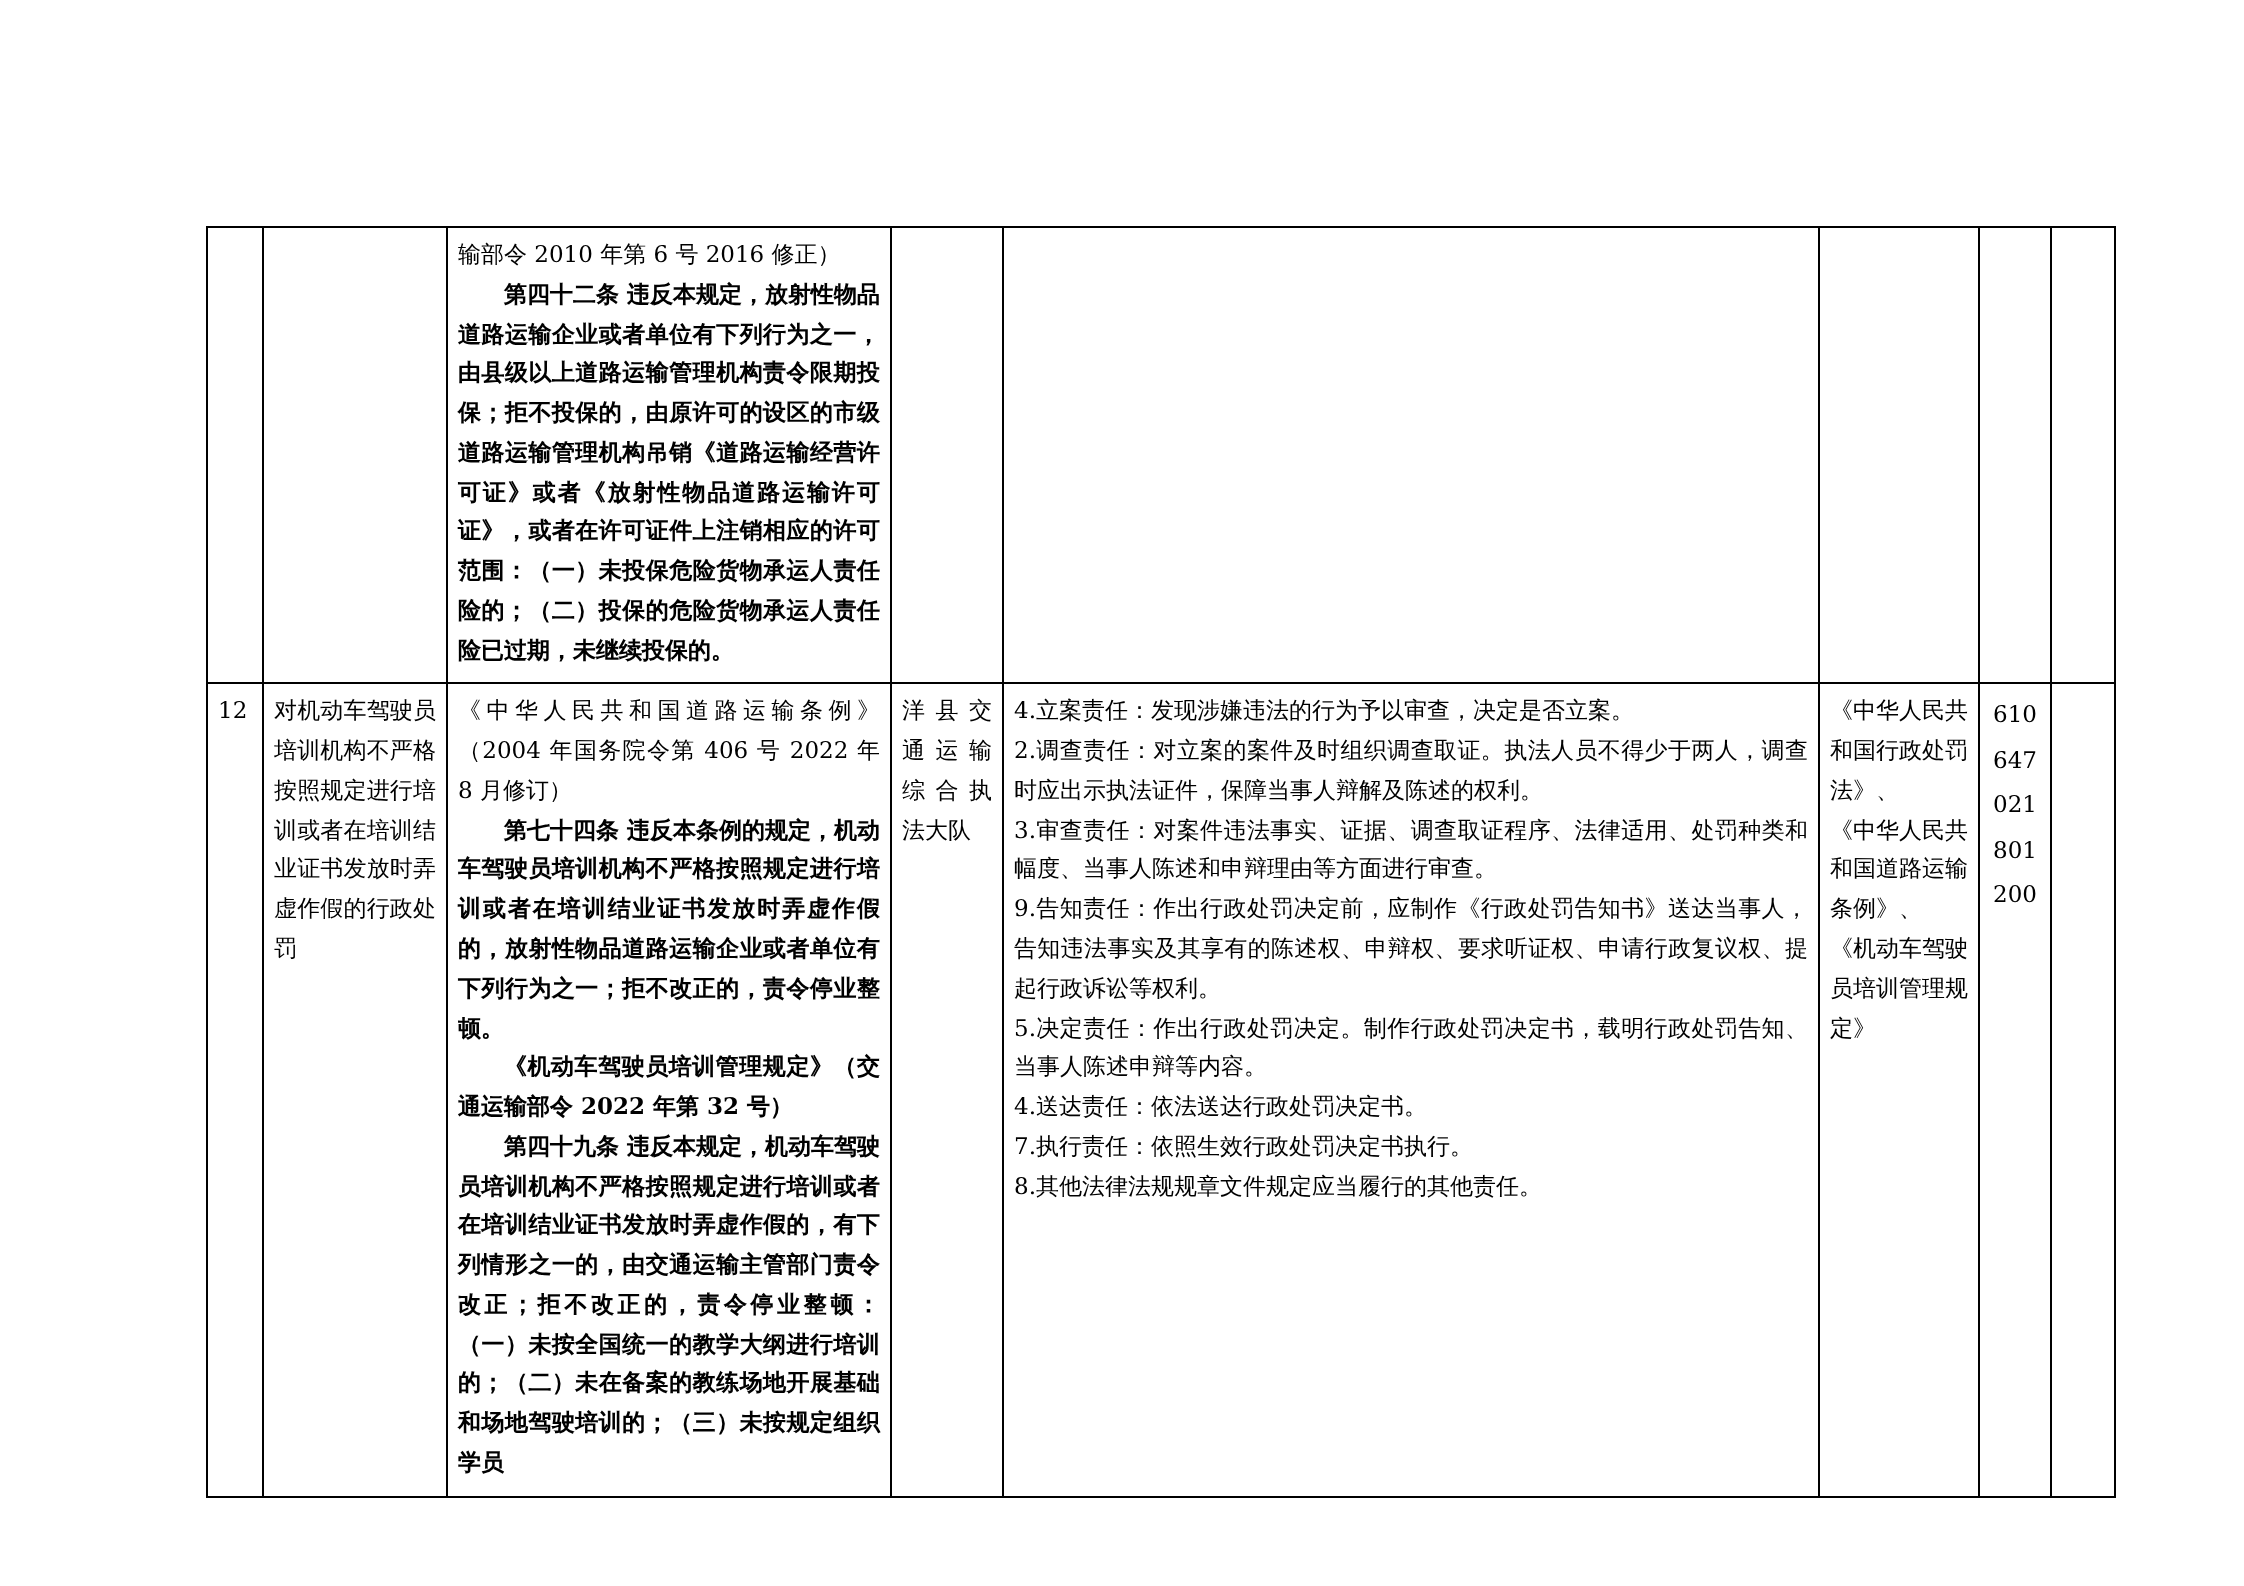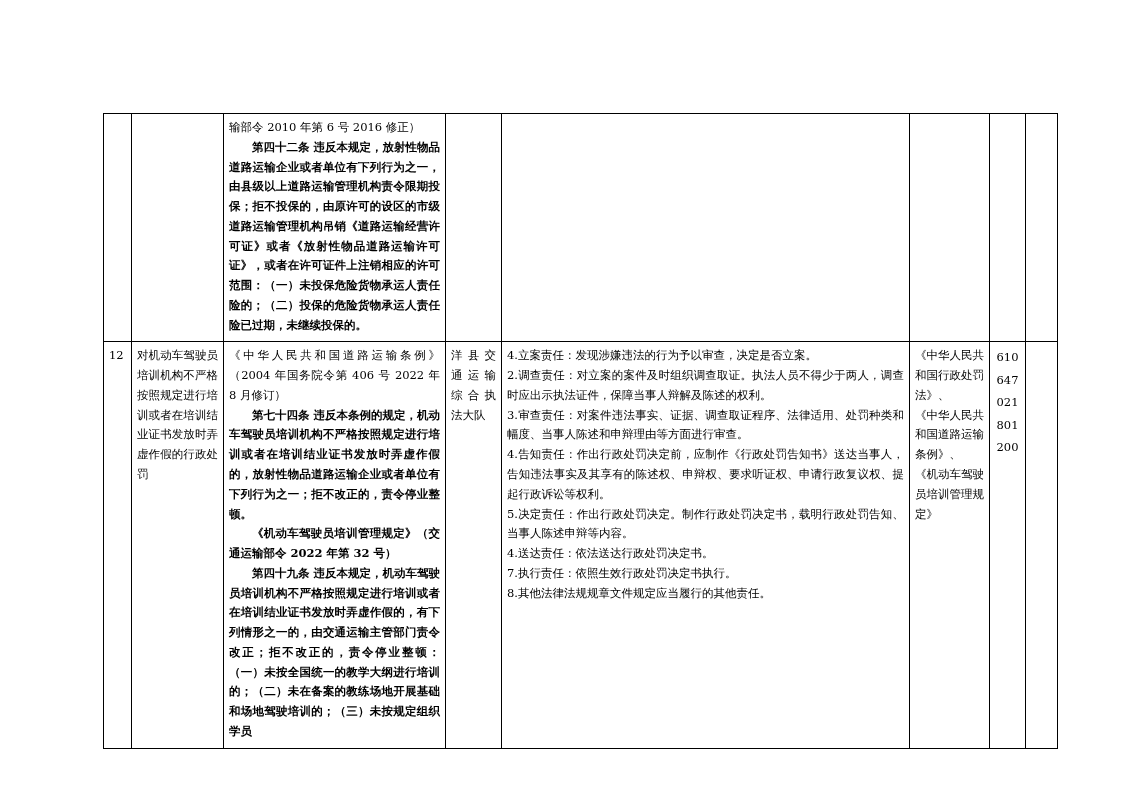--- a/index.html
+++ b/index.html
@@ -107,21 +107,21 @@
           <span class="nm indent2">《机动车驾驶员培训管理规定》（交通运输部令 2022 年第 32 号）</span>
           <span class="nm indent2">第四十九条  违反本规定，机动车驾驶员培训机构不严格按照规定进行培训或者在培训结业证书发放时弄虚作假的，有下列情形之一的，由交通运输主管部门责令改正；拒不改正的，责令停业整顿：（一）未按全国统一的教学大纲进行培训的；（二）未在备案的教练场地开展基础和场地驾驶培训的；（三）未按规定组织学员</span>
         </td>
         <td class="c-org">
           <span class="nm">洋县交通运输综合执法大队</span>
         </td>
         <td class="c-resp just">
           <span class="resp-line">4.立案责任：发现涉嫌违法的行为予以审查，决定是否立案。</span>
           <span class="resp-line">2.调查责任：对立案的案件及时组织调查取证。执法人员不得少于两人，调查时应出示执法证件，保障当事人辩解及陈述的权利。</span>
           <span class="resp-line">3.审查责任：对案件违法事实、证据、调查取证程序、法律适用、处罚种类和幅度、当事人陈述和申辩理由等方面进行审查。</span>
-          <span class="resp-line">4.告知责任：作出行政处罚决定前，应制作《行政处罚告知书》送达当事人，告知违法事实及其享有的陈述权、申辩权、要求听证权、申请行政复议权、提起行政诉讼等权利。</span>
+          <span class="resp-line">9.告知责任：作出行政处罚决定前，应制作《行政处罚告知书》送达当事人，告知违法事实及其享有的陈述权、申辩权、要求听证权、申请行政复议权、提起行政诉讼等权利。</span>
           <span class="resp-line">5.决定责任：作出行政处罚决定。制作行政处罚决定书，载明行政处罚告知、当事人陈述申辩等内容。</span>
           <span class="resp-line">4.送达责任：依法送达行政处罚决定书。</span>
           <span class="resp-line">7.执行责任：依照生效行政处罚决定书执行。</span>
           <span class="resp-line">8.其他法律法规规章文件规定应当履行的其他责任。</span>
         </td>
         <td class="c-src">
           <span class="nm">《中华人民共和国行政处罚法》、</span>
           <span class="nm">《中华人民共和国道路运输条例》、</span>
           <span class="nm">《机动车驾驶员培训管理规定》</span>
         </td>

